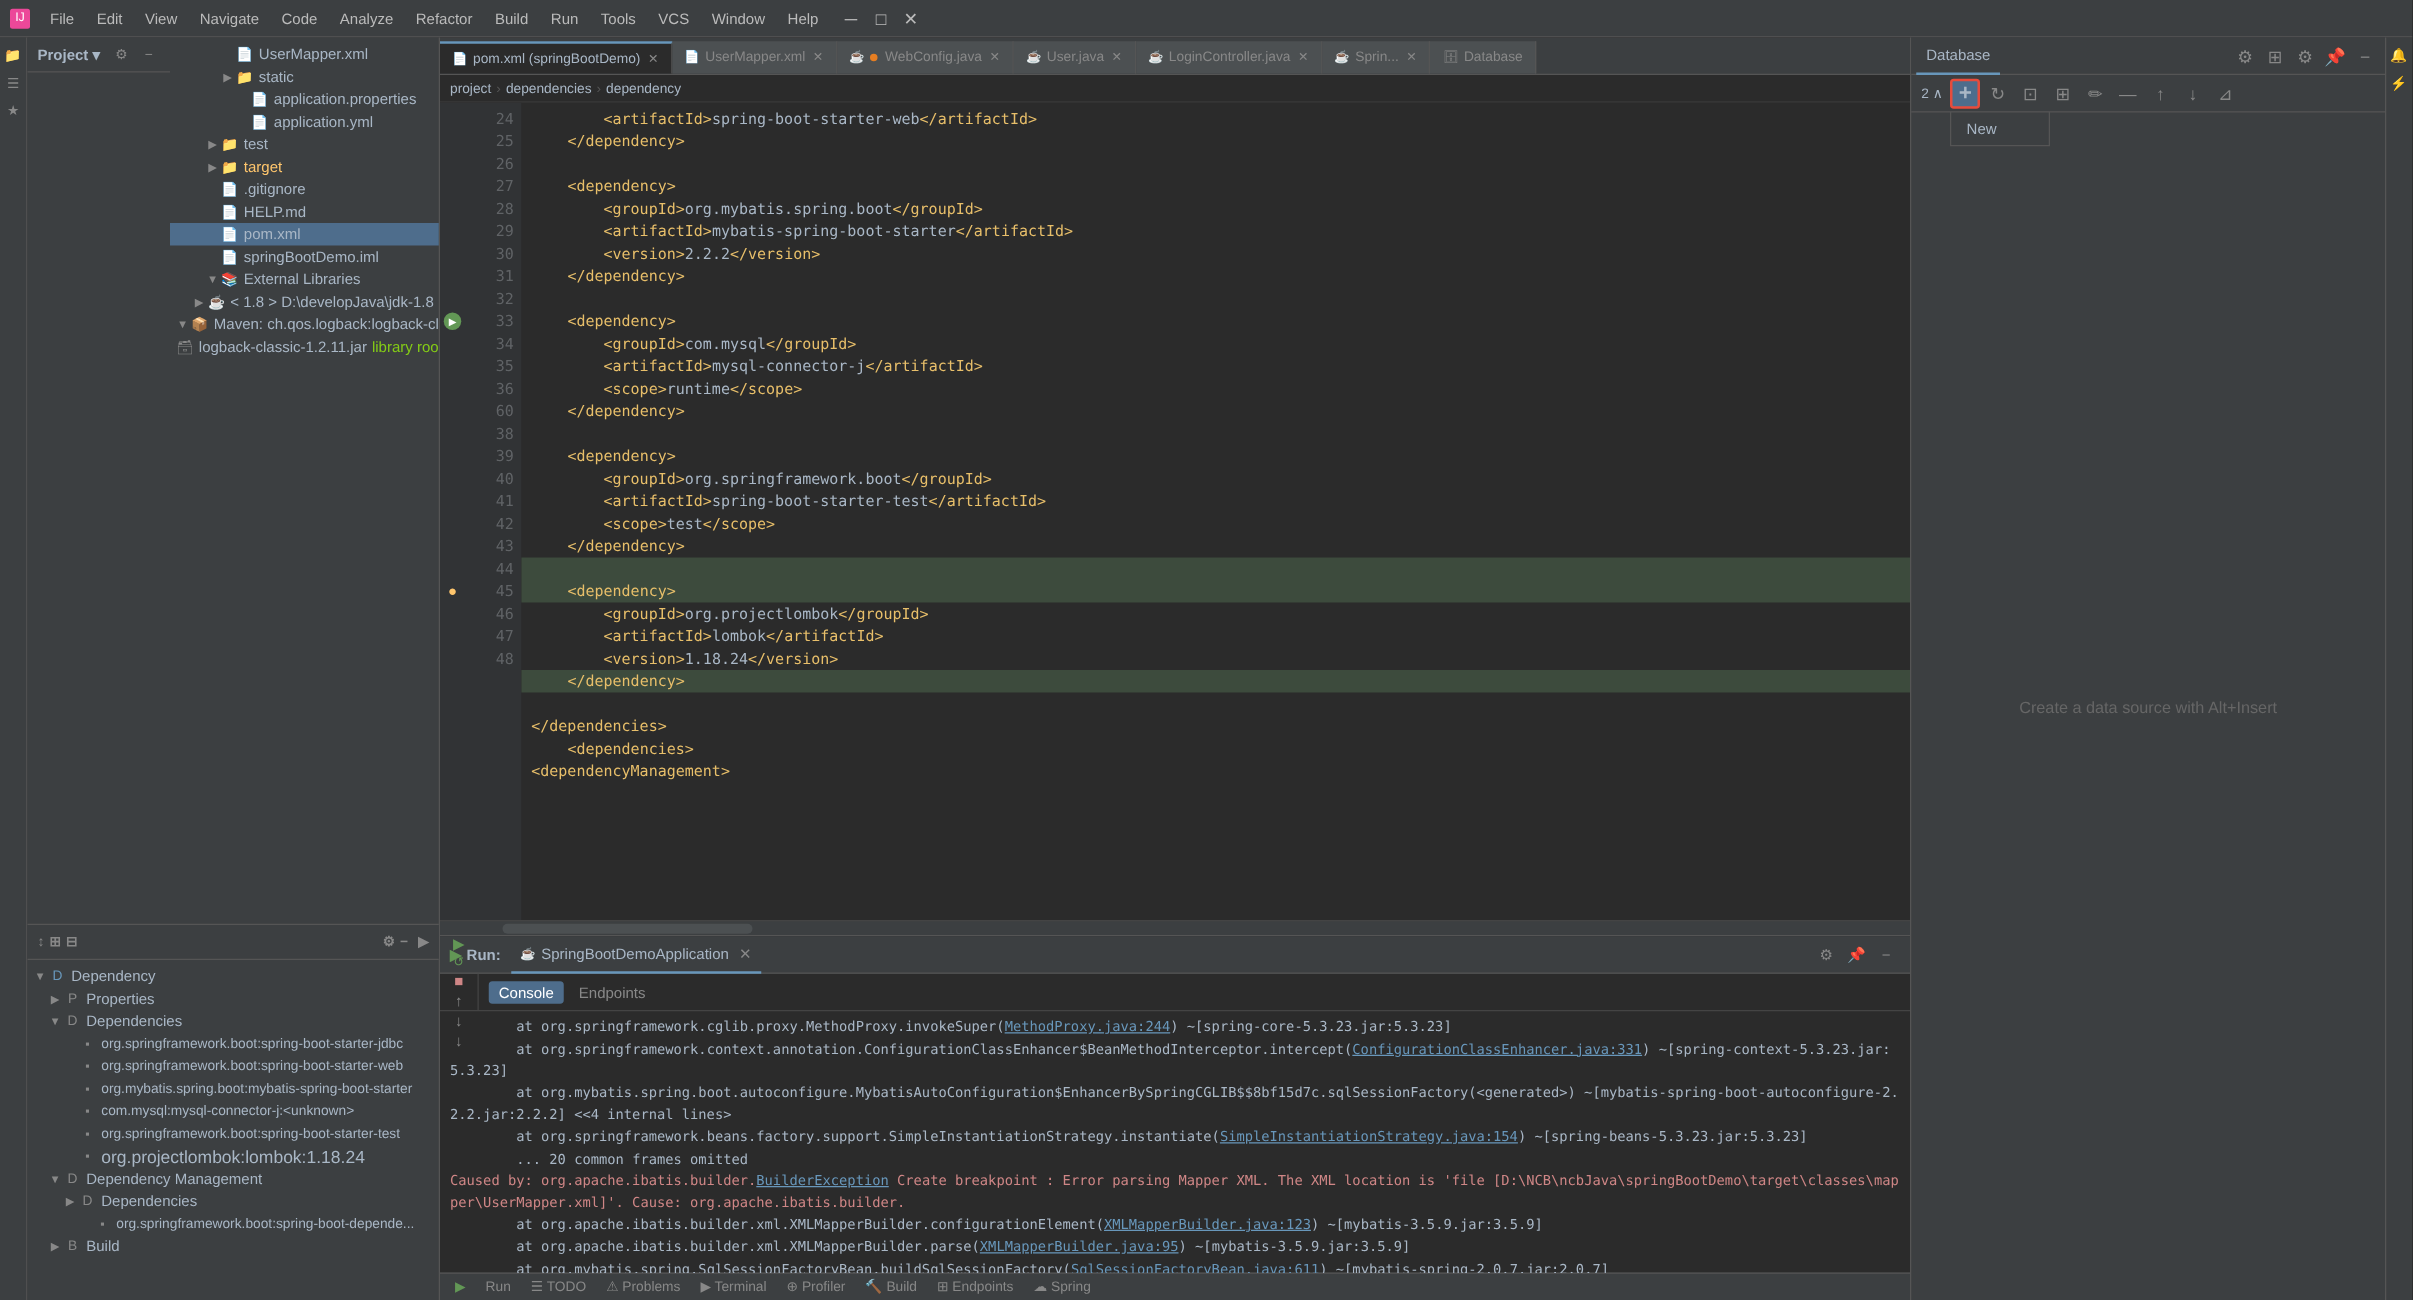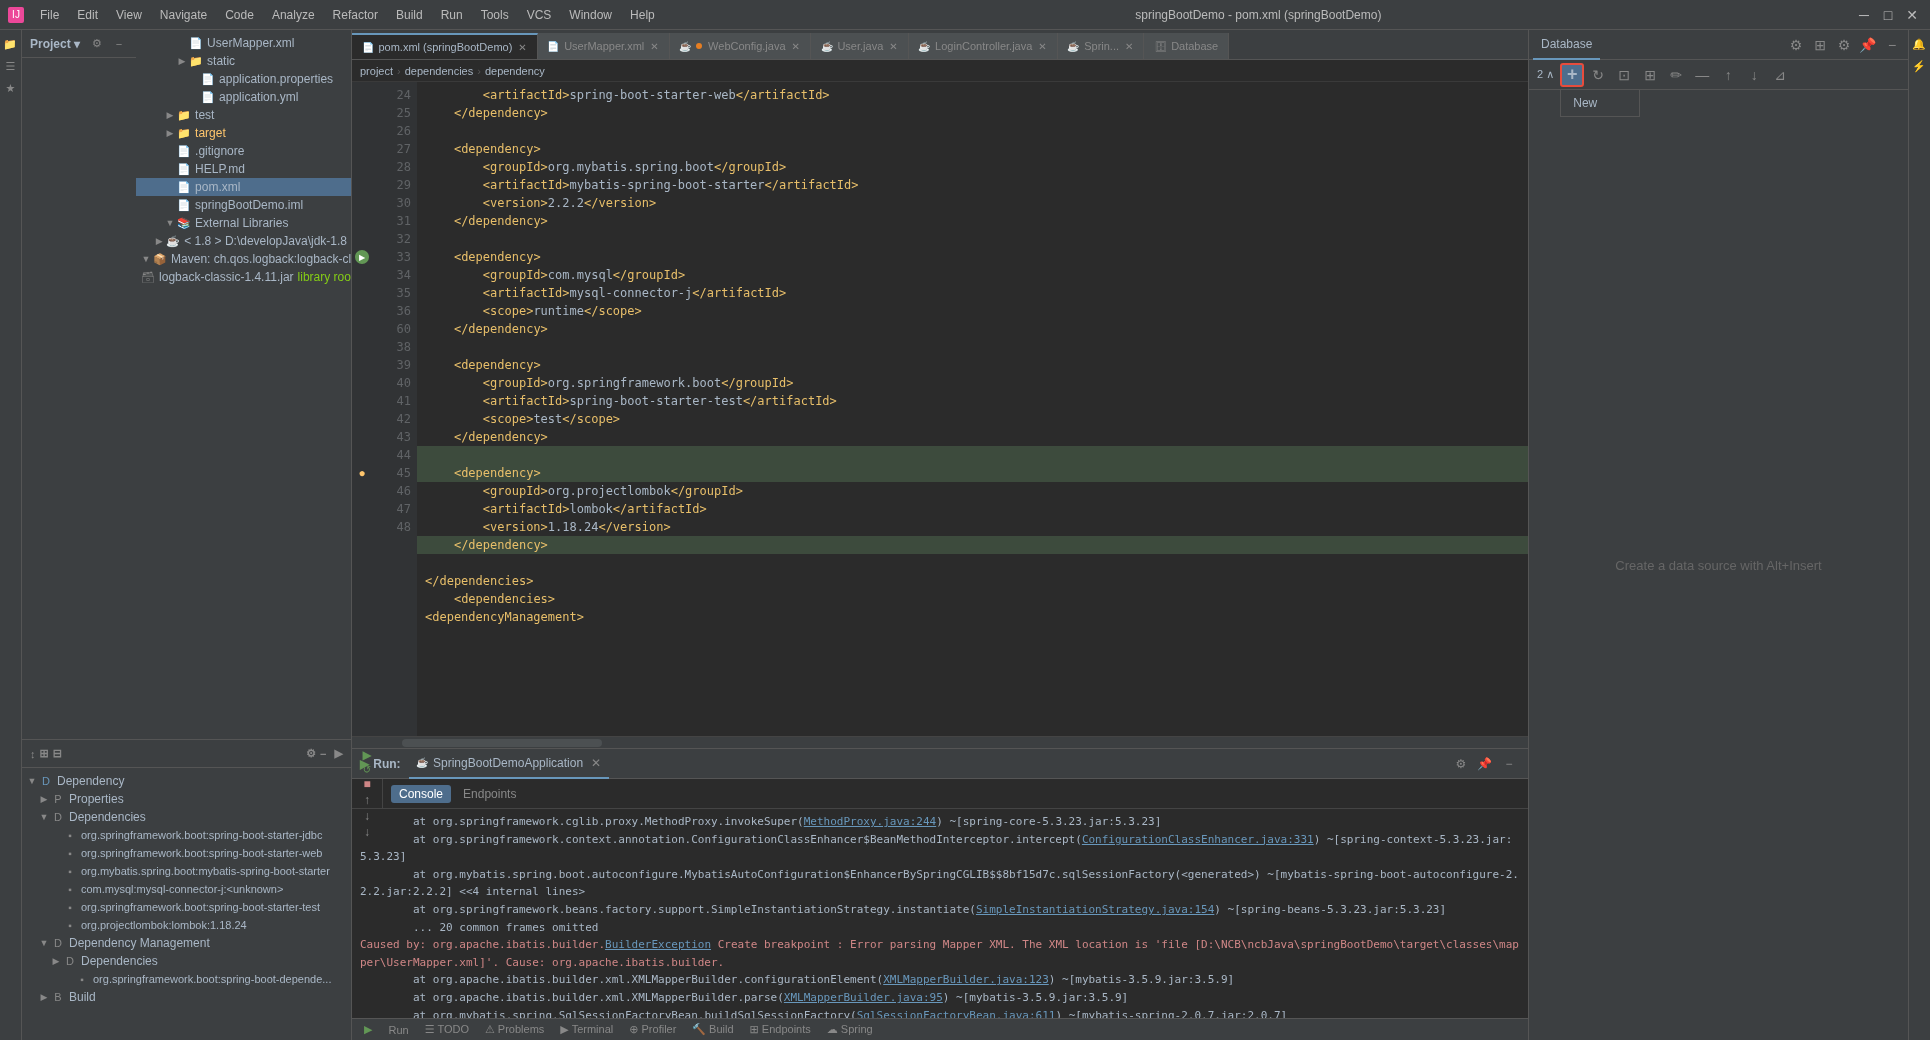--- a/index.html
+++ b/index.html
@@ -123,21 +123,20 @@
     <span class="title-bar-menu">Code</span>
     <span class="title-bar-menu">Analyze</span>
     <span class="title-bar-menu">Refactor</span>
     <span class="title-bar-menu">Build</span>
     <span class="title-bar-menu">Run</span>
     <span class="title-bar-menu">Tools</span>
     <span class="title-bar-menu">VCS</span>
     <span class="title-bar-menu">Window</span>
     <span class="title-bar-menu">Help</span>
   </div>
-  <div class="title-bar-title">springBootDemo - pom.xml (springBootDemo)</div>
   <div class="title-bar-controls">
     <div class="title-bar-control">─</div>
     <div class="title-bar-control">□</div>
     <div class="title-bar-control">✕</div>
   </div>
 </div>
 
 <div class="main-container">
 
   <div class="activity-bar">
@@ -237,21 +236,21 @@
         <div class="tree-item">
           <span class="tree-indent" style="width:36px;"></span>
           <span class="tree-arrow">▼</span>
           <span class="tree-icon" style="color:#c07020;">📦</span>
           <span class="tree-label">Maven: ch.qos.logback:logback-classic:1.2.11</span>
         </div>
 
         <div class="tree-item">
           <span class="tree-indent" style="width:48px;"></span>
           <span class="tree-icon" style="color:#888;">🗃</span>
-          <span class="tree-label">logback-classic-1.4.11.jar</span>
+          <span class="tree-label">logback-classic-1.2.11.jar</span>
           <span class="tree-label" style="color:#84cc16; margin-left:4px;">library root</span>
         </div>
       </div>
     </div>
 
     <div style="height:300px; display:flex; flex-direction:column;">
       <div class="structure-header">
         <span style="font-size:11px; color:#888;">↕</span>
         <span style="font-size:11px; color:#888;">⊞</span>
         <span style="font-size:11px; color:#888;">⊟</span>
@@ -299,21 +298,21 @@
           <span class="tree-label" style="font-size:11px;">com.mysql:mysql-connector-j:&lt;unknown&gt;</span>
         </div>
         <div class="tree-item">
           <span style="width:36px;"></span>
           <span class="tree-icon" style="color:#888; font-size:10px;">▪</span>
           <span class="tree-label" style="font-size:11px;">org.springframework.boot:spring-boot-starter-test</span>
         </div>
         <div class="tree-item">
           <span style="width:36px;"></span>
           <span class="tree-icon" style="color:#888; font-size:10px;">▪</span>
-          <span class="tree-label" style="font-size:11px;">org.projectlombok:lombok:1.18.24</span>
+          <span class="tree-label" style="font-size:14px;">org.projectlombok:lombok:1.18.24</span>
         </div>
         <div class="tree-item">
           <span style="width:12px;"></span>
           <span class="tree-arrow">▼</span>
           <span class="tree-icon" style="color:#888;">D</span>
           <span class="tree-label">Dependency Management</span>
         </div>
         <div class="tree-item">
           <span style="width:24px;"></span>
           <span class="tree-arrow">▶</span>

